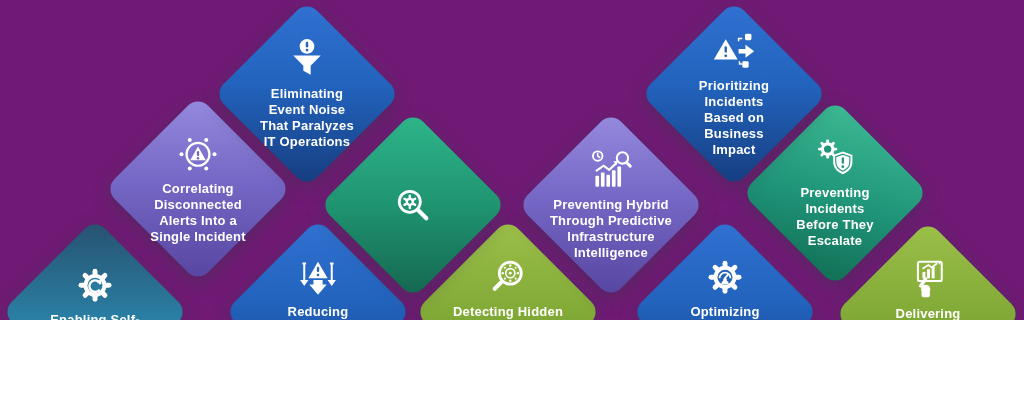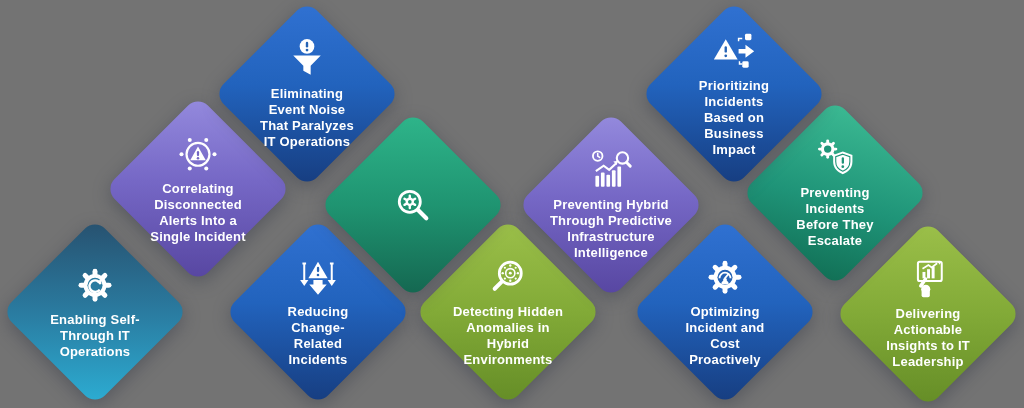--- a/index.html
+++ b/index.html
@@ -1,16 +1,16 @@
 <!DOCTYPE html>
 <html><head>
 <meta charset="utf-8">
 <style>
   html,body{margin:0;padding:0;background:#ffffff;}
-  #canvas{position:relative;width:1024px;height:408px;overflow:hidden;background:#737373;
+  #canvas{position:relative;width:1024px;height:320px;overflow:hidden;background:#701a75;
           font-family:"Liberation Sans",sans-serif;}
   .tile{position:absolute;width:132px;height:132px;filter:drop-shadow(0 5px 9px rgba(50,55,70,.45));}
   .z1{z-index:10}.z2{z-index:20}.z3{z-index:30}
   .diamond{position:absolute;inset:0;border-radius:14px;transform:rotate(45deg);}
   .content{position:absolute;left:50%;top:50%;transform:translate(-50%,-50%);
            width:180px;display:flex;flex-direction:column;align-items:center;text-align:center;}
   .icon{display:block;line-height:0;}
   .icon svg{width:44px;height:44px;display:block;}
   .label{font-weight:700;font-size:13px;line-height:1.24;color:#ffffff;white-space:pre-line;
          letter-spacing:.2px;margin-top:5px;}

